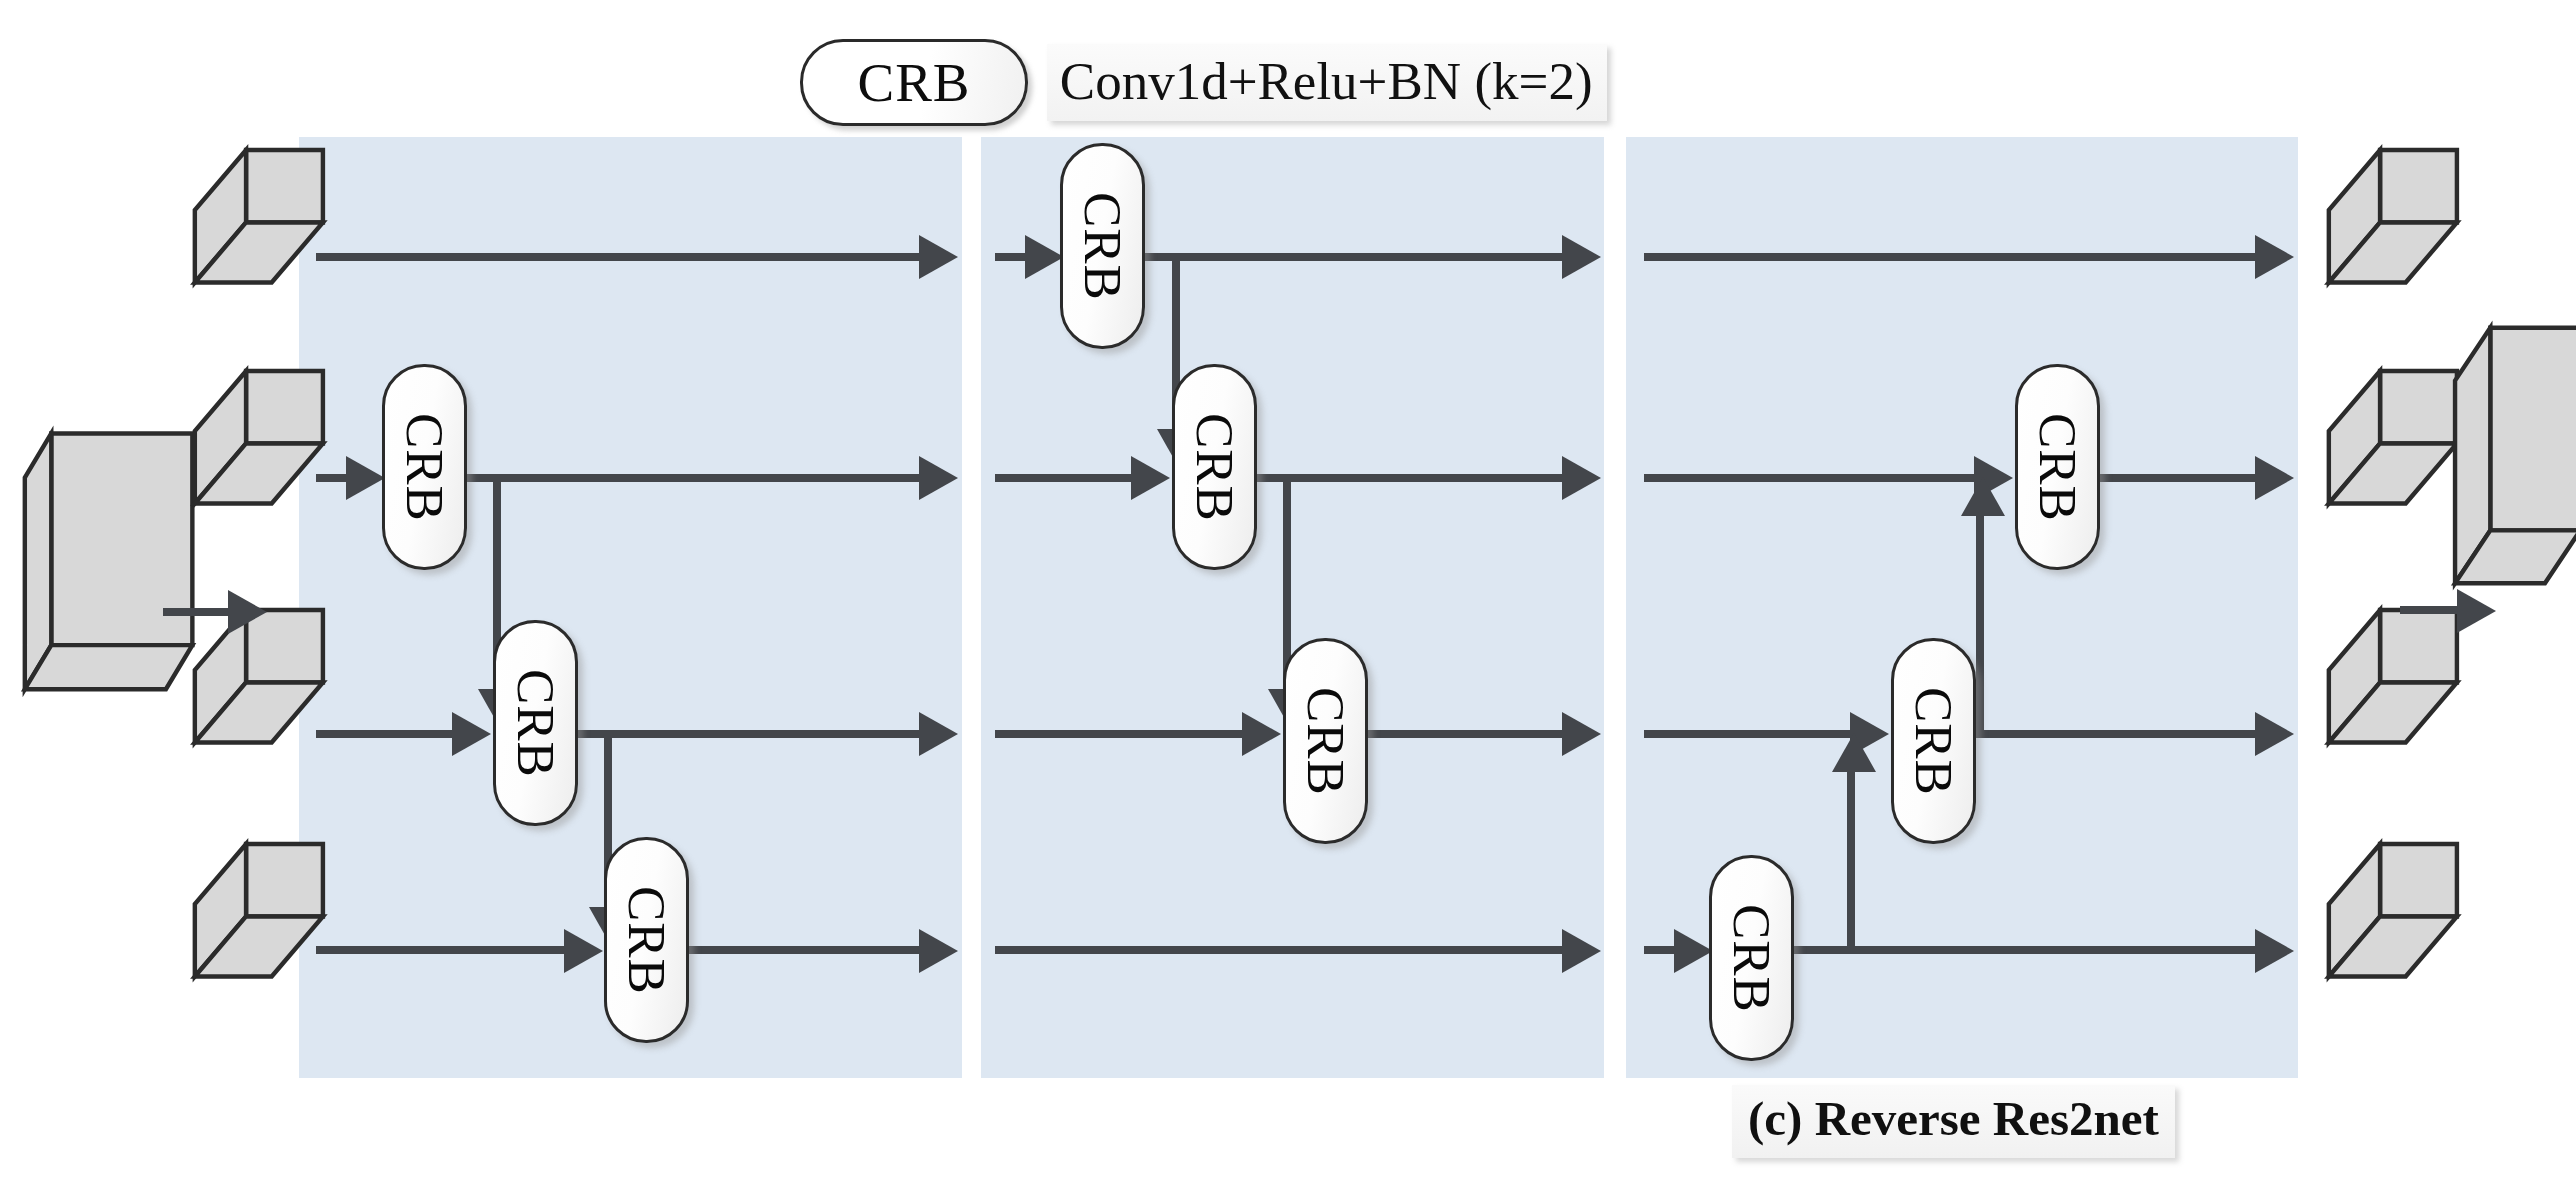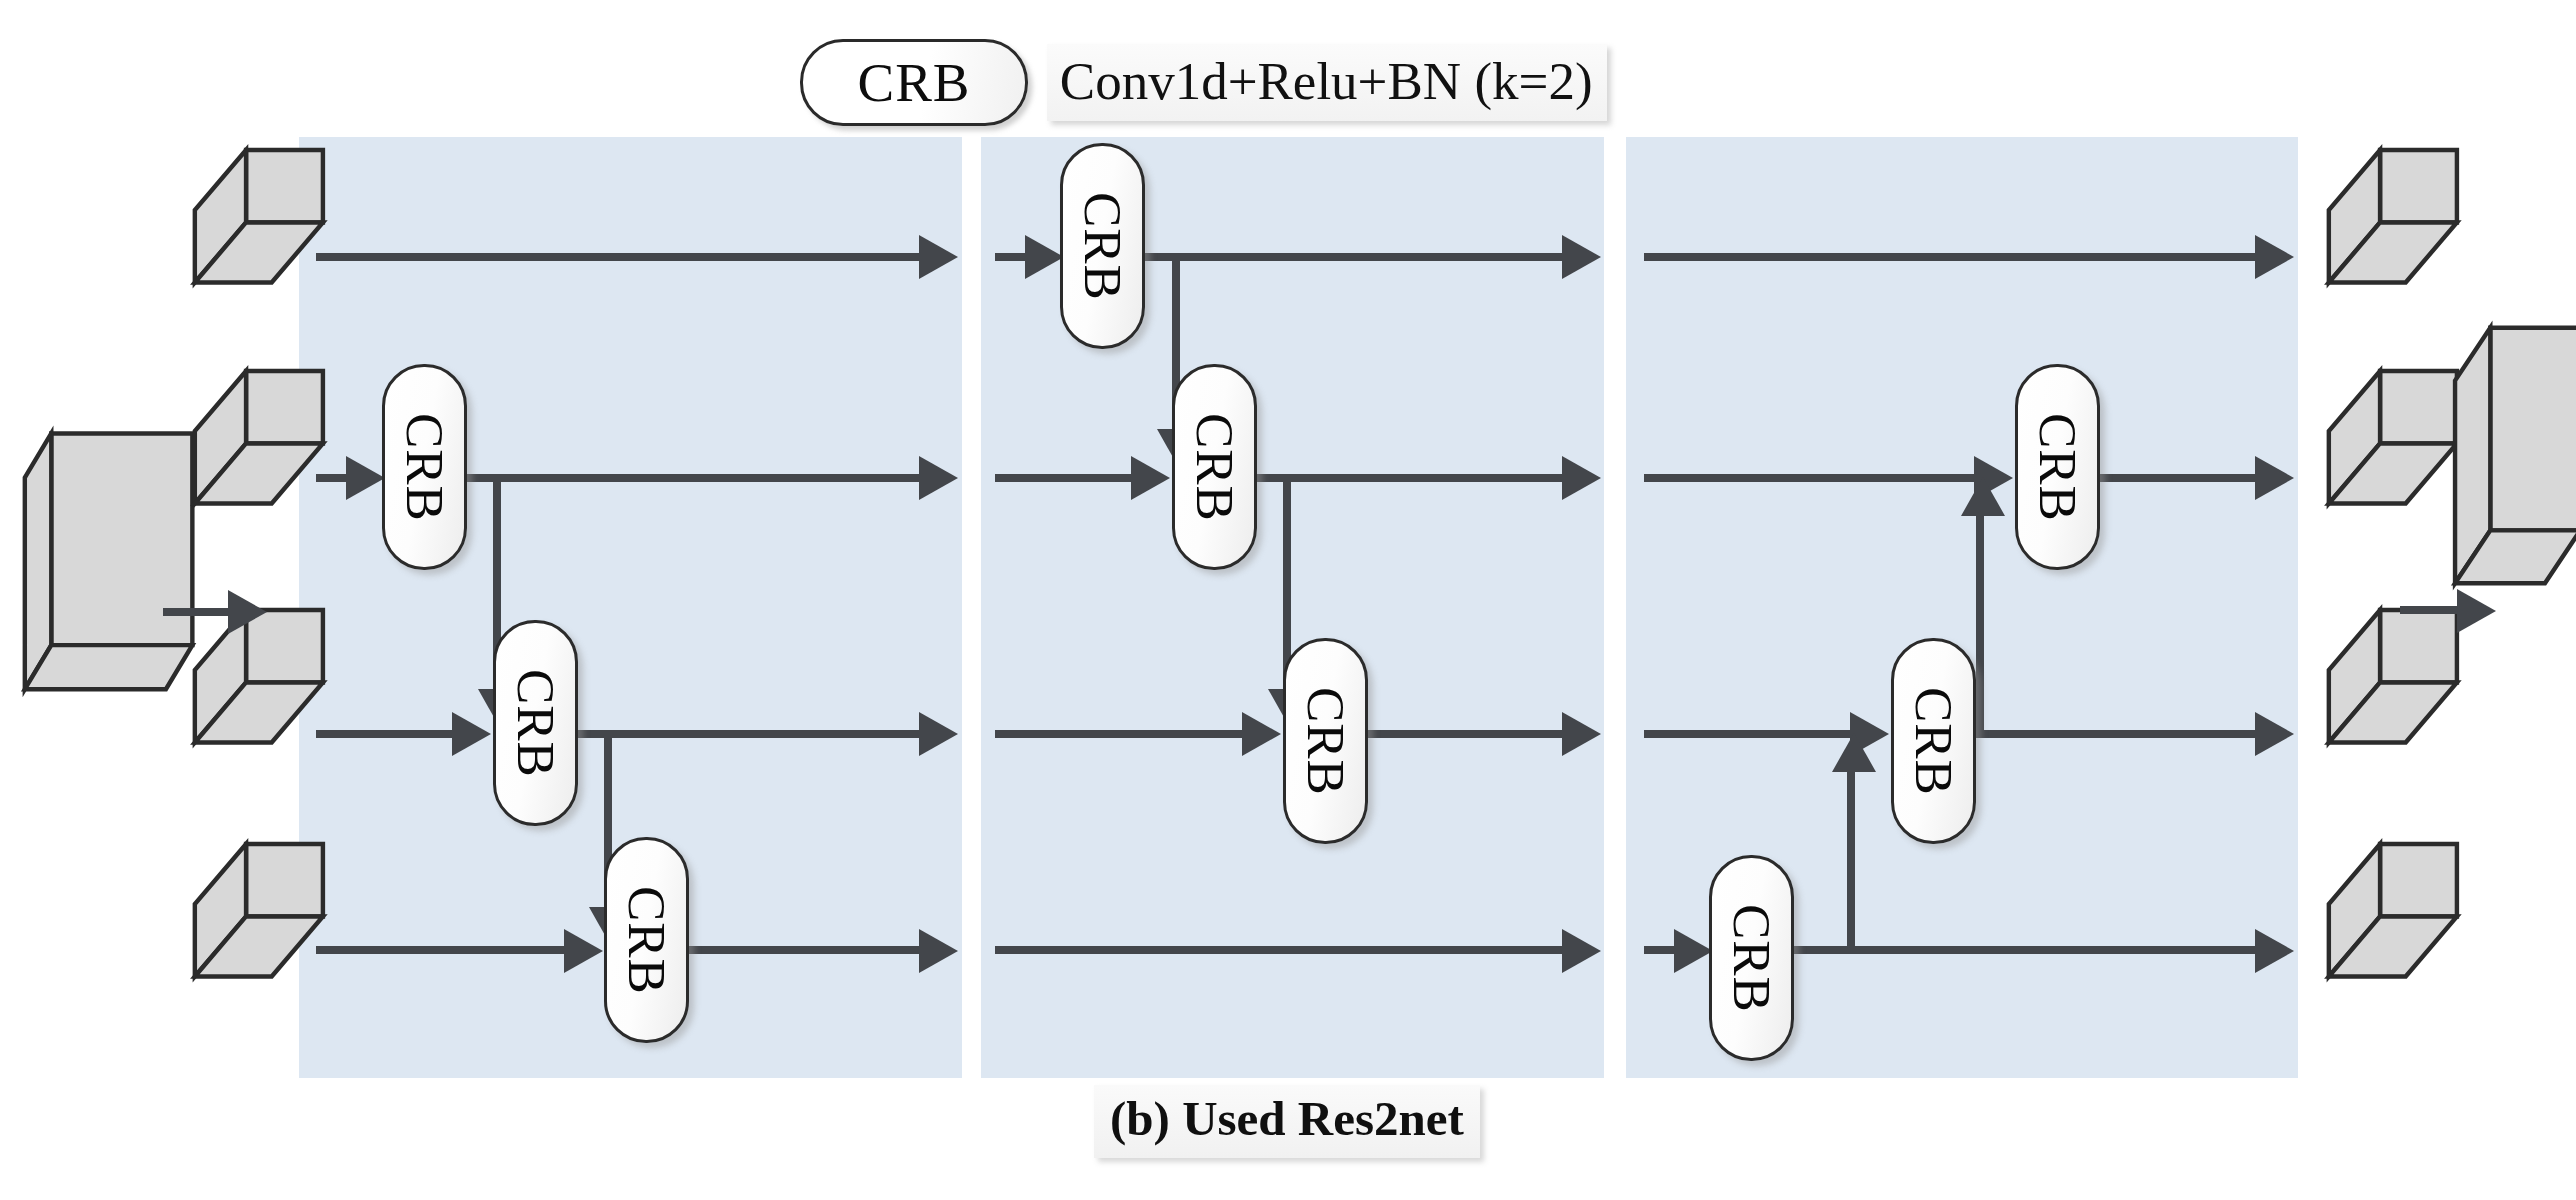--- a/index.html
+++ b/index.html
@@ -251,21 +251,20 @@
   <div class="ah-right" style="left:1242px; top:712px;"></div>
   <div class="crb" style="left:1283px; top:638px; height:206px;">
     <span>CRB</span>
   </div>
   <div class="hline" style="left:1368px; top:730px; width:201px;"></div>
   <div class="ah-right" style="left:1562px; top:712px;"></div>
 
   <div class="hline" style="left:995px; top:946px; width:574px;"></div>
   <div class="ah-right" style="left:1562px; top:929px;"></div>
 
-  <div class="caption" style="left:1094px; top:1085px;">(b) Used Res2net</div>
 
   <div class="panel" style="left:1626px; top:137px; width:672px; height:941px;"></div>
 
   <div class="hline" style="left:1644px; top:253px; width:619px;"></div>
   <div class="ah-right" style="left:2255px; top:235px;"></div>
 
   <div class="hline" style="left:1644px; top:474px; width:336px;"></div>
   <div class="ah-right" style="left:1974px; top:456px;"></div>
   <div class="crb" style="left:2015px; top:364px; height:206px;">
     <span>CRB</span>
@@ -286,20 +285,21 @@
   <div class="hline" style="left:1644px; top:946px; width:35px;"></div>
   <div class="ah-right" style="left:1674px; top:929px;"></div>
   <div class="crb" style="left:1709px; top:855px; height:206px;">
     <span>CRB</span>
   </div>
   <div class="hline" style="left:1794px; top:946px; width:468px;"></div>
   <div class="ah-right" style="left:2255px; top:929px;"></div>
   <div class="vline" style="left:1847px; top:769px; height:181px;"></div>
   <div class="ah-up" style="left:1832px; top:733px;"></div>
 
+  <div class="caption" style="left:1732px; top:1085px;">(c) Reverse Res2net</div>
 
   <div class="tensor" style="left:2320px; top:141px;">
     <svg width="159" height="177" viewBox="0 0 180 200">
       <polygon points="68,10 155,10 155,92 68,92" fill="#d8d8d8" stroke="#2b2b2b" stroke-width="5"></polygon>
       <polygon points="68,10 10,78 10,160 68,92" fill="#d8d8d8" stroke="#2b2b2b" stroke-width="5"></polygon>
       <polygon points="10,160 97,160 155,92 68,92" fill="#d8d8d8" stroke="#2b2b2b" stroke-width="5"></polygon>
     </svg>
   </div>
   <div class="tensor" style="left:2320px; top:362px;">
     <svg width="159" height="177" viewBox="0 0 180 200">

